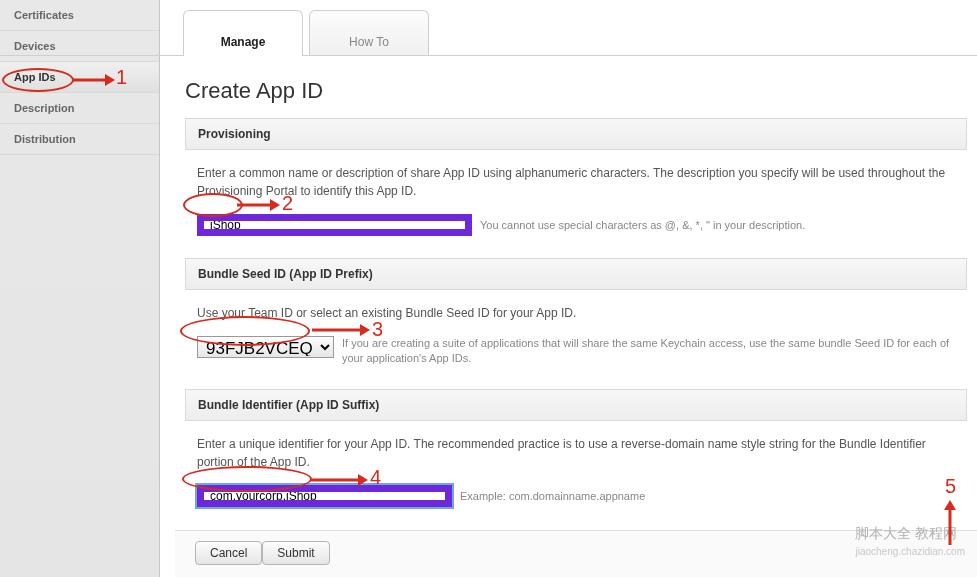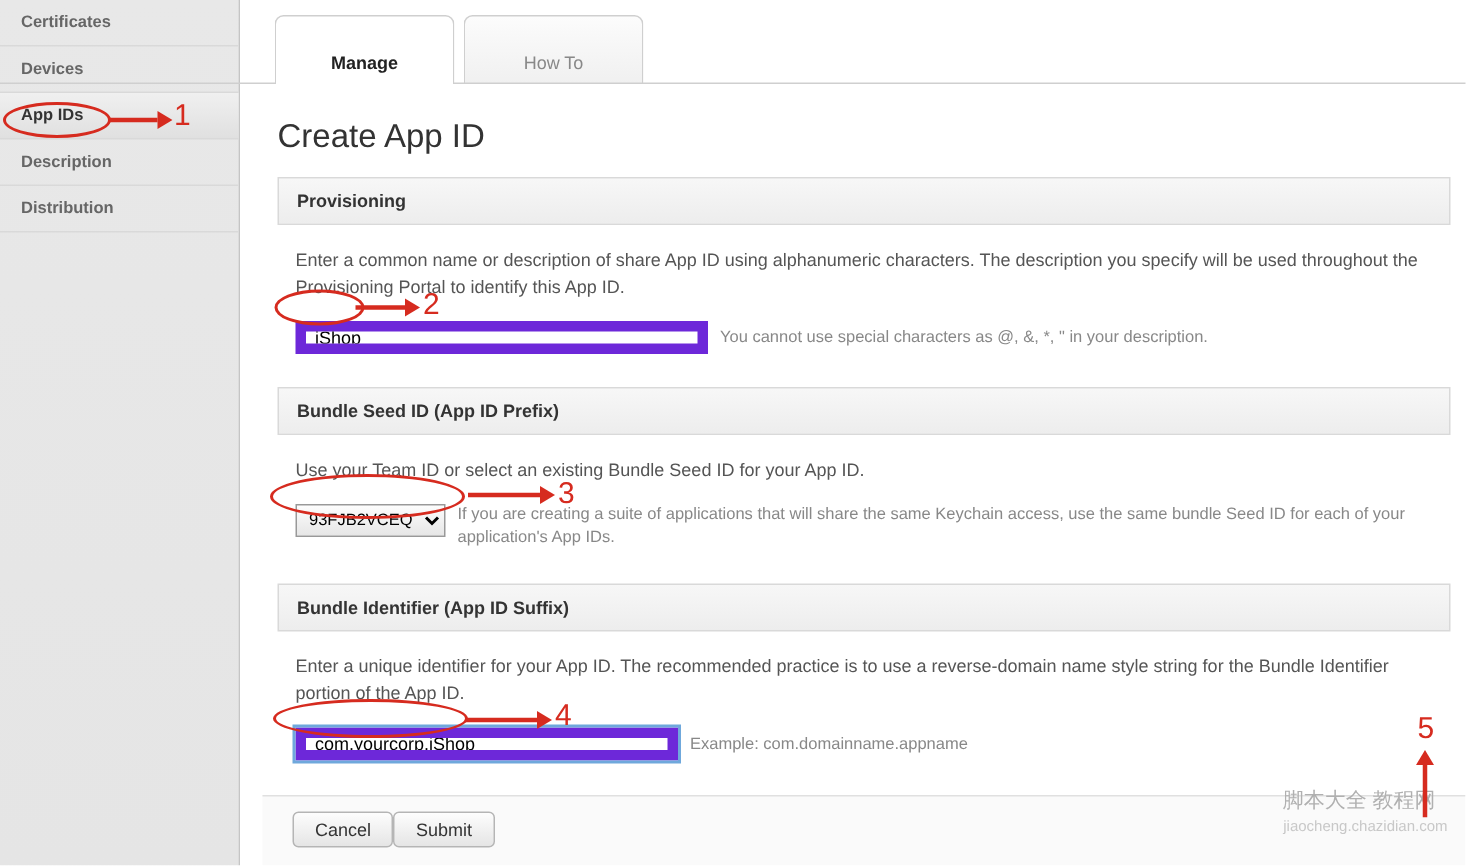--- a/index.html
+++ b/index.html
@@ -118,21 +118,21 @@
       background: #fff;
       font-family: inherit;
     }
     .desc-input { width: 275px; }
     .bundle-input { width: 255px; outline: 2px solid #6fa8dc; outline-offset: 0; }
     .hint {
       font-size: 11px;
       color: #888;
     }
     select {
-      font-size: 11px;
+      font-size: 17px;
       height: 22px;
       border: 1px solid #999;
       background: linear-gradient(#fdfdfd, #e6e6e6);
       padding: 1px 4px;
       font-family: inherit;
     }
     .seed-row {
       display: flex;
       align-items: flex-start;
       gap: 8px;

